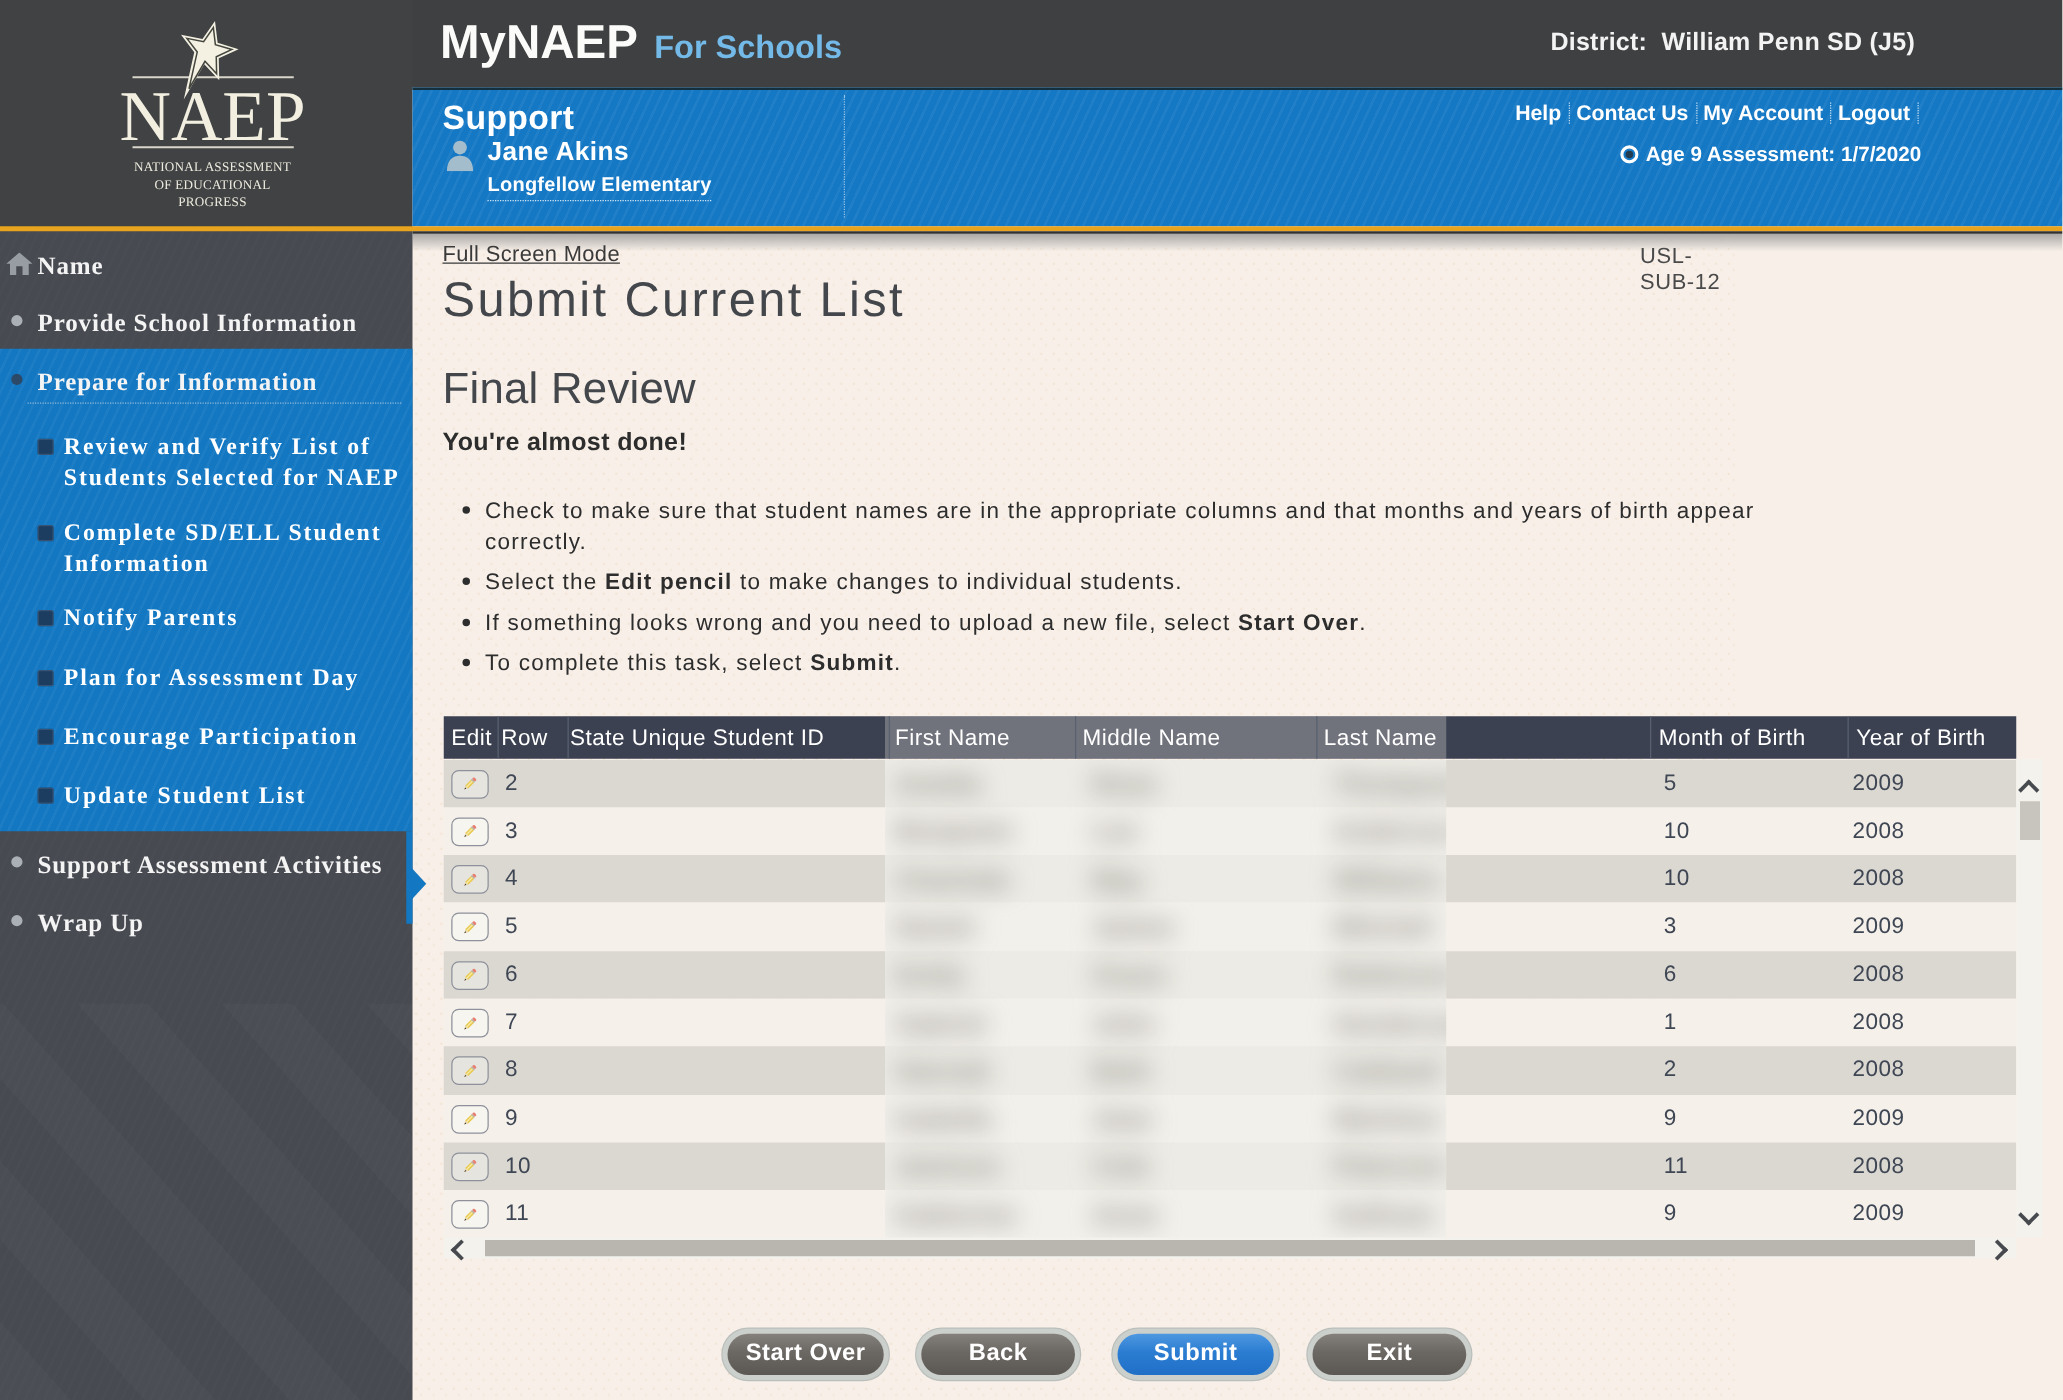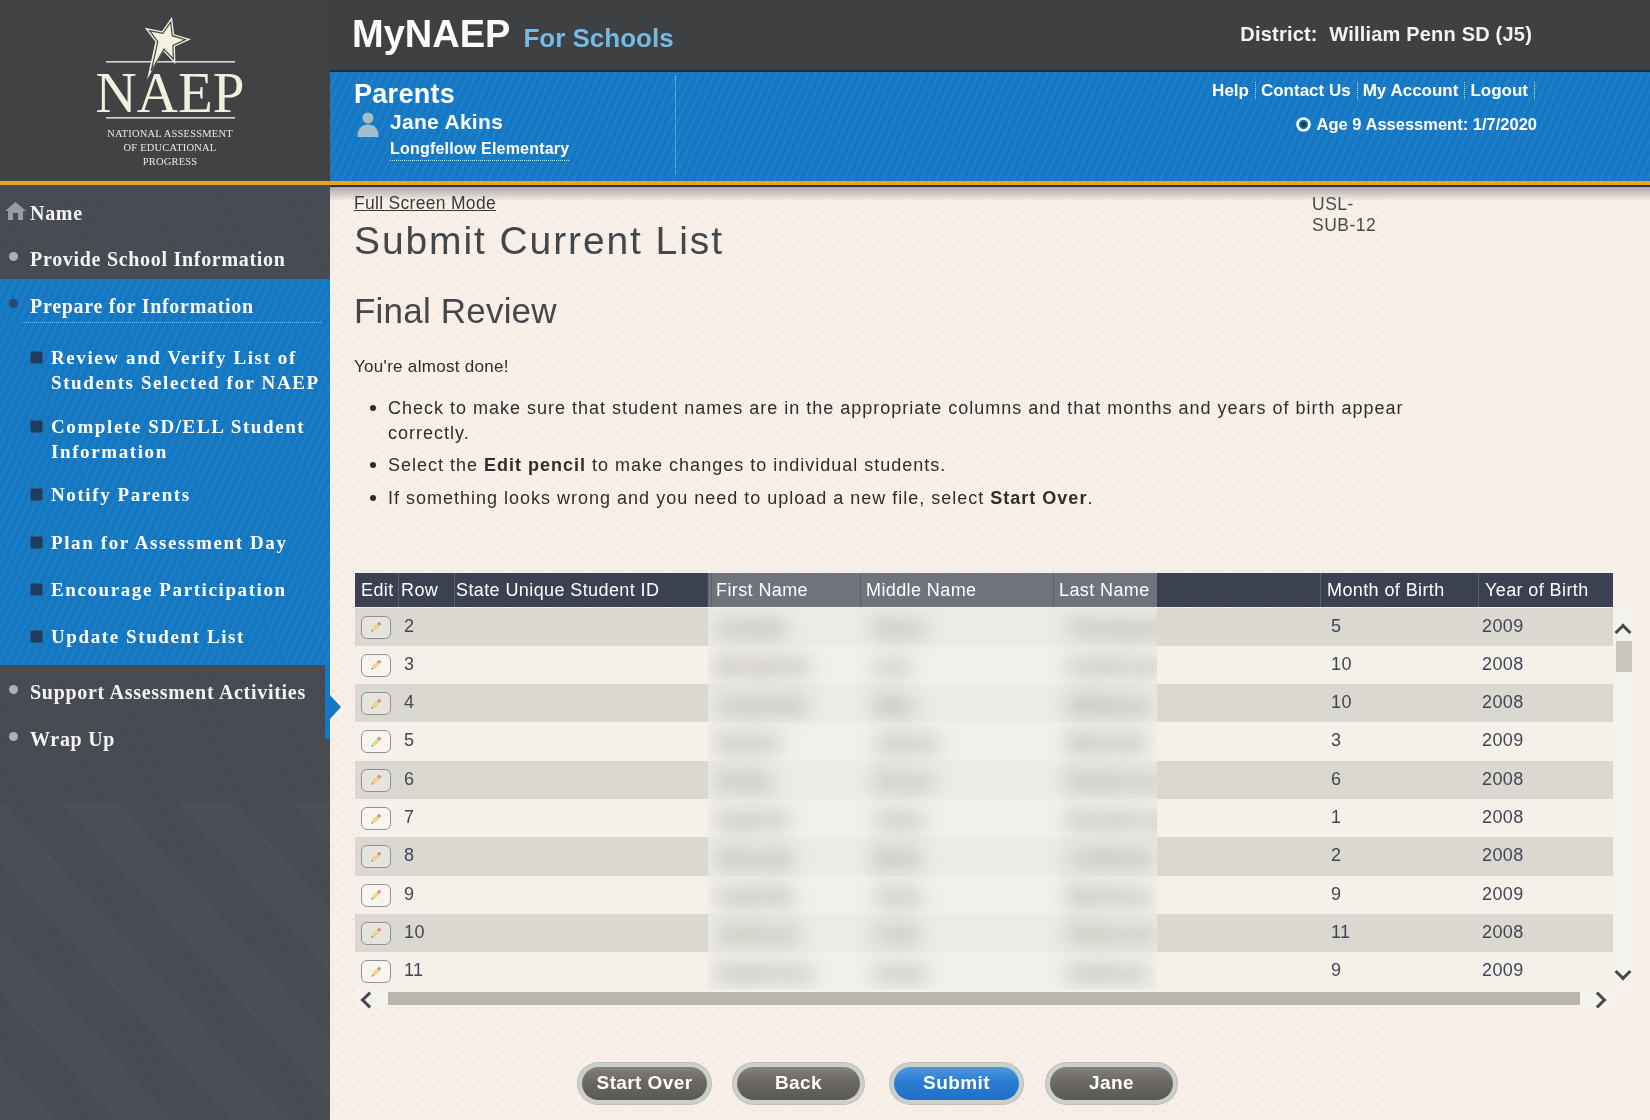--- a/index.html
+++ b/index.html
@@ -47,21 +47,21 @@
   #content{left:330px;top:183px;width:1060px;height:937px;background:#f7efe8;
     background-image:radial-gradient(circle at 3px 4px, rgba(220,170,100,0.16) 0.8px, rgba(0,0,0,0) 1.2px),
                      radial-gradient(circle at 7px 9px, rgba(220,170,100,0.11) 0.8px, rgba(0,0,0,0) 1.2px);
     background-size:10px 12px;}
   #topshadow{position:absolute;left:0;top:3.5px;width:1320px;height:14px;
     background:linear-gradient(#aaa8a6,rgba(247,239,232,0));}
   #fsm{position:absolute;left:24px;top:10px;font-size:17.5px;color:#3a3a3a;text-decoration:underline;letter-spacing:0.3px;}
   #uslsub{position:absolute;left:982px;top:11px;font-size:17.5px;color:#4a4a4a;letter-spacing:0.5px;}
   #h1{position:absolute;left:24px;top:36px;font-size:39px;color:#43474b;letter-spacing:1.9px;}
   #h2{position:absolute;left:24px;top:108px;font-size:35px;color:#43474b;letter-spacing:0.2px;}
-  #almost{position:absolute;left:24px;top:174px;font-size:17px;color:#2d2d2d;letter-spacing:0.3px;}
+  #almost{position:absolute;left:24px;top:160px;font-size:20px;color:#2d2d2d;letter-spacing:0.3px;font-weight:bold;}
   #bullets{position:absolute;left:38px;top:213px;width:1060px;font-size:18px;color:#2d2d2d;letter-spacing:1px;}
   #bullets .li{position:relative;padding-left:20px;line-height:24.5px;margin-bottom:8px;}
   #bullets .li:before{content:"";position:absolute;left:2px;top:9px;width:6px;height:6px;border-radius:50%;background:#2d2d2d;}
   
   #thead{position:absolute;left:25px;top:390px;width:1258px;height:34px;background:#3b4150;}
   .hcell{position:absolute;z-index:3;top:0;height:34px;line-height:34px;color:#fff;font-size:18px;letter-spacing:0.4px;white-space:nowrap;}
   .hsep{position:absolute;z-index:2;top:0;width:1px;height:34px;background:#596070;}
   .trow{position:absolute;left:25px;width:1258px;height:38.3px;}
   .trow span{position:absolute;font-size:18px;color:#3f4654;letter-spacing:0.4px;top:8px;}
   .editbtn{left:6px;top:6px;width:30px;height:23px;border:1.5px solid #8e919b;border-radius:6px;
@@ -104,21 +104,21 @@
       </g>
       <text x="170" y="112" font-family="Liberation Serif, serif" font-size="57" fill="#f2efe1" text-anchor="middle" letter-spacing="0">NAEP</text>
       <text x="170" y="137" font-family="Liberation Serif" font-size="10.5" fill="#eceade" text-anchor="middle" letter-spacing="0.2">NATIONAL ASSESSMENT</text>
       <text x="170" y="151" font-family="Liberation Serif" font-size="10.5" fill="#eceade" text-anchor="middle" letter-spacing="0.2">OF EDUCATIONAL</text>
       <text x="170" y="165" font-family="Liberation Serif" font-size="10.5" fill="#eceade" text-anchor="middle" letter-spacing="0.2">PROGRESS</text>
     </svg>
   </div>
 
   <div id="bluebar" class="abs">
     <div class="dksep"></div>
-    <div id="welcome">Parents</div>
+    <div id="welcome">Support</div>
     <svg id="personicon" width="22" height="26" viewBox="0 0 22 26">
       <circle cx="11" cy="7" r="5.5" fill="#a3bdcd"></circle>
       <path d="M0.5 26 C0.5 17 5 13.5 11 13.5 C17 13.5 21.5 17 21.5 26 Z" fill="#a3bdcd"></path>
     </svg>
     <div id="janeakins">Jane Akins</div>
     <div id="longfellow">Longfellow Elementary</div>
     <div id="vsep"></div>
     <div id="toplinks">Help<span class="s"></span>Contact Us<span class="s"></span>My Account<span class="s"></span>Logout<span class="s"></span></div>
     <div id="ageline"><svg width="15" height="15" viewBox="0 0 15 15" style="vertical-align:-2px;margin-right:6px">
         <circle cx="7.5" cy="7.5" r="6" fill="none" stroke="#fff" stroke-width="2.5"></circle>
@@ -168,20 +168,21 @@
     <div id="topshadow"></div>
     <div id="fsm">Full Screen Mode</div>
     <div id="uslsub">USL-SUB-12</div>
     <div id="h1">Submit Current List</div>
     <div id="h2">Final Review</div>
     <div id="almost">You're almost done!</div>
     <div id="bullets">
       <div class="li">Check to make sure that student names are in the appropriate columns and that months and years of birth appear correctly.</div>
       <div class="li">Select the <b>Edit pencil</b> to make changes to individual students.</div>
       <div class="li">If something looks wrong and you need to upload a new file, select <b>Start Over</b>.</div>
+      <div class="li">To complete this task, select <b>Submit</b>.</div>
     </div>
 
     <div id="thead">
       <div id="headblur"></div>
       <span class="hcell" style="left:6px">Edit</span>
       <span class="hsep" style="left:43px"></span>
       <span class="hcell" style="left:46px">Row</span>
       <span class="hsep" style="left:99px"></span>
       <span class="hcell" style="left:101px">State Unique Student ID</span>
       <span class="hsep" style="left:356px"></span>
@@ -428,14 +429,14 @@
     </div>
     <div id="hsb">
       <div class="chev" style="left:8px;top:4px;transform:rotate(-45deg)"></div>
       <div class="thumb"></div>
       <div class="chev" style="left:1237px;top:4px;transform:rotate(135deg)"></div>
     </div>
 
     <div class="btn" style="left:252px;width:125px">Start Over</div>
     <div class="btn" style="left:407px;width:123px">Back</div>
     <div class="btn" id="btn-submit" style="left:564px;width:125px">Submit</div>
-    <div class="btn" style="left:720px;width:123px">Jane</div>
+    <div class="btn" style="left:720px;width:123px">Exit</div>
   </div>
 
 </body></html>

